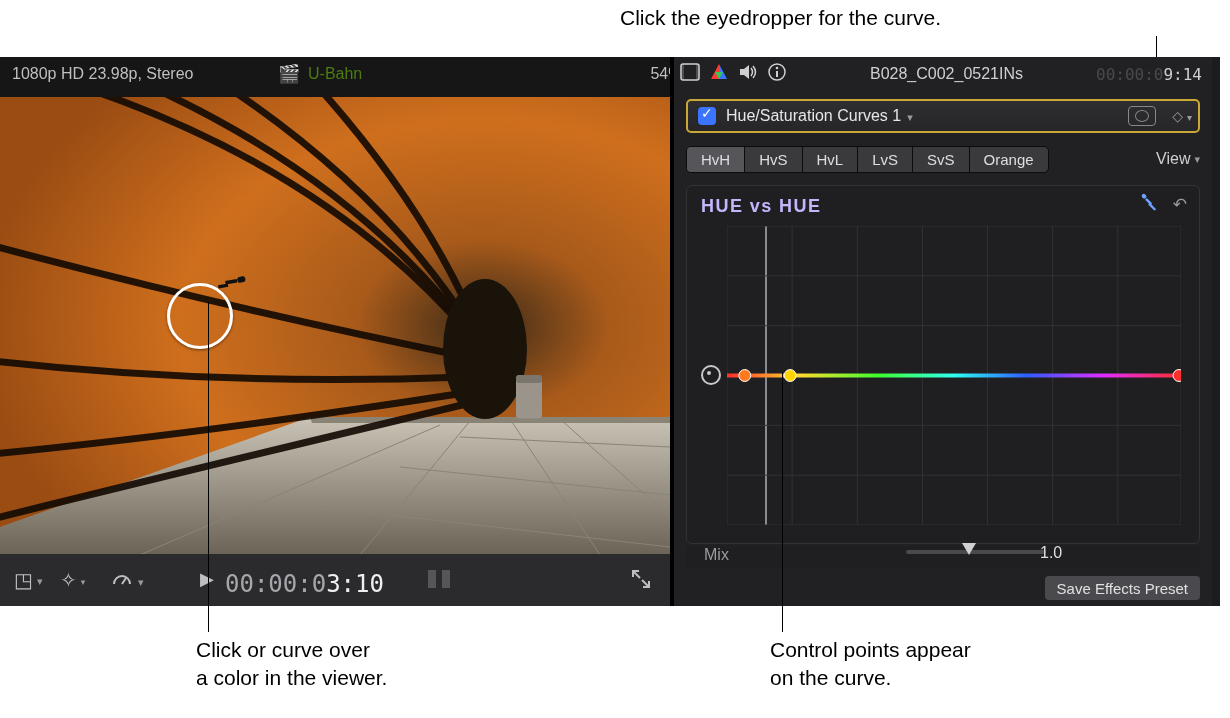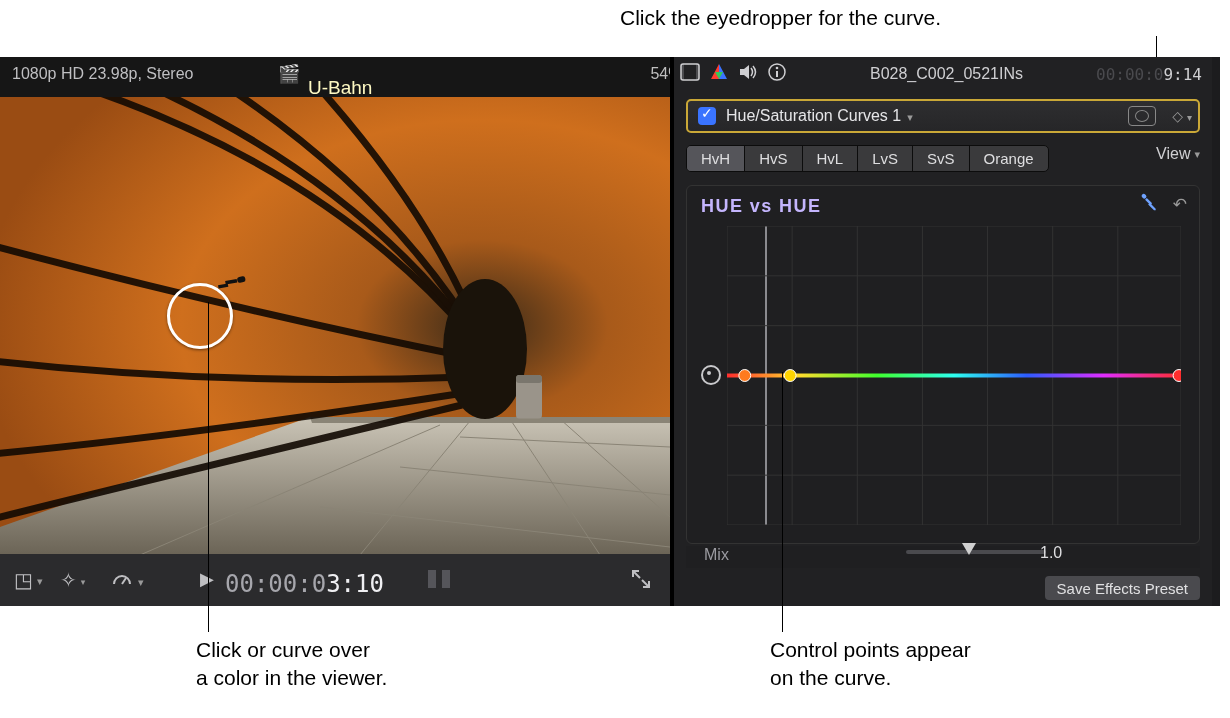--- a/index.html
+++ b/index.html
@@ -42,21 +42,21 @@
     position: absolute; left: 670px; top: 0; width: 12px; height: 549px;
     background: #000;
   }
   
   .viewer-topbar {
     position: absolute; left: 0; top: 6px; width: 786px; height: 26px;
     color: #d0d0d0;
   }
   .vt-left { position: absolute; left: 12px; top: 2px; font-size: 16px; color:#bfbfc2;}
   .vt-clap { position:absolute; left:278px; top:0px; font-size:18px; color:#a0a0a6;}
-  .vt-title { position: absolute; left: 308px; top: 14px; font-size: 19px; color:#fef9c3;}
+  .vt-title { position: absolute; left: 308px; top: 2px; font-size: 16px; color:#4d7c0f;}
   .vt-zoom { position: absolute; right: 94px; top: 2px; font-size: 16px; color:#bfbfbf;}
   .vt-view { position: absolute; right: 18px; top: 2px; font-size: 16px; color:#bfbfbf;}
   .caret { font-size: 11px; vertical-align: middle; padding-left:4px; color:#9a9a9a;}
   .viewer-image-area {
     position: absolute; left: 0; top: 40px; width: 670px; height: 458px;
     background: #000;
     overflow:hidden;
   }
   
   .viewer-svg { width:100%; height:100%; display:block;}
@@ -116,21 +116,21 @@
   .effect-caret { color:#9a9a9a; font-size:11px; padding-left:6px;}
   .effect-right {
     margin-left:auto; display:flex; align-items:center; gap:16px; padding-right:6px;
   }
   .mask-icon { width:26px;height:18px;border:1px solid #888;border-radius:4px; position:relative;}
   .mask-icon:after{content:"";position:absolute;left:6px;top:3px;width:12px;height:10px;border:1px solid #888;border-radius:50%;}
   .kf-icon { color:#9a9a9a; font-size:14px;}
   
   .tab-row {
     position:absolute; left:12px; right:12px; top:88px; height:28px;
-    display:flex; align-items:flex-start;
+    display:flex; align-items:center;
   }
   .seg {
     display:flex; border:1px solid #0c0c0c; border-radius:5px; overflow:hidden;
     background:#3a3a3c;
   }
   .seg button{
     background:transparent; border:none; color:#dedee0; font-size:15px;
     padding:4px 14px; border-right:1px solid #0c0c0c; font-family:inherit;
   }
   .seg button:last-child{border-right:none;}

